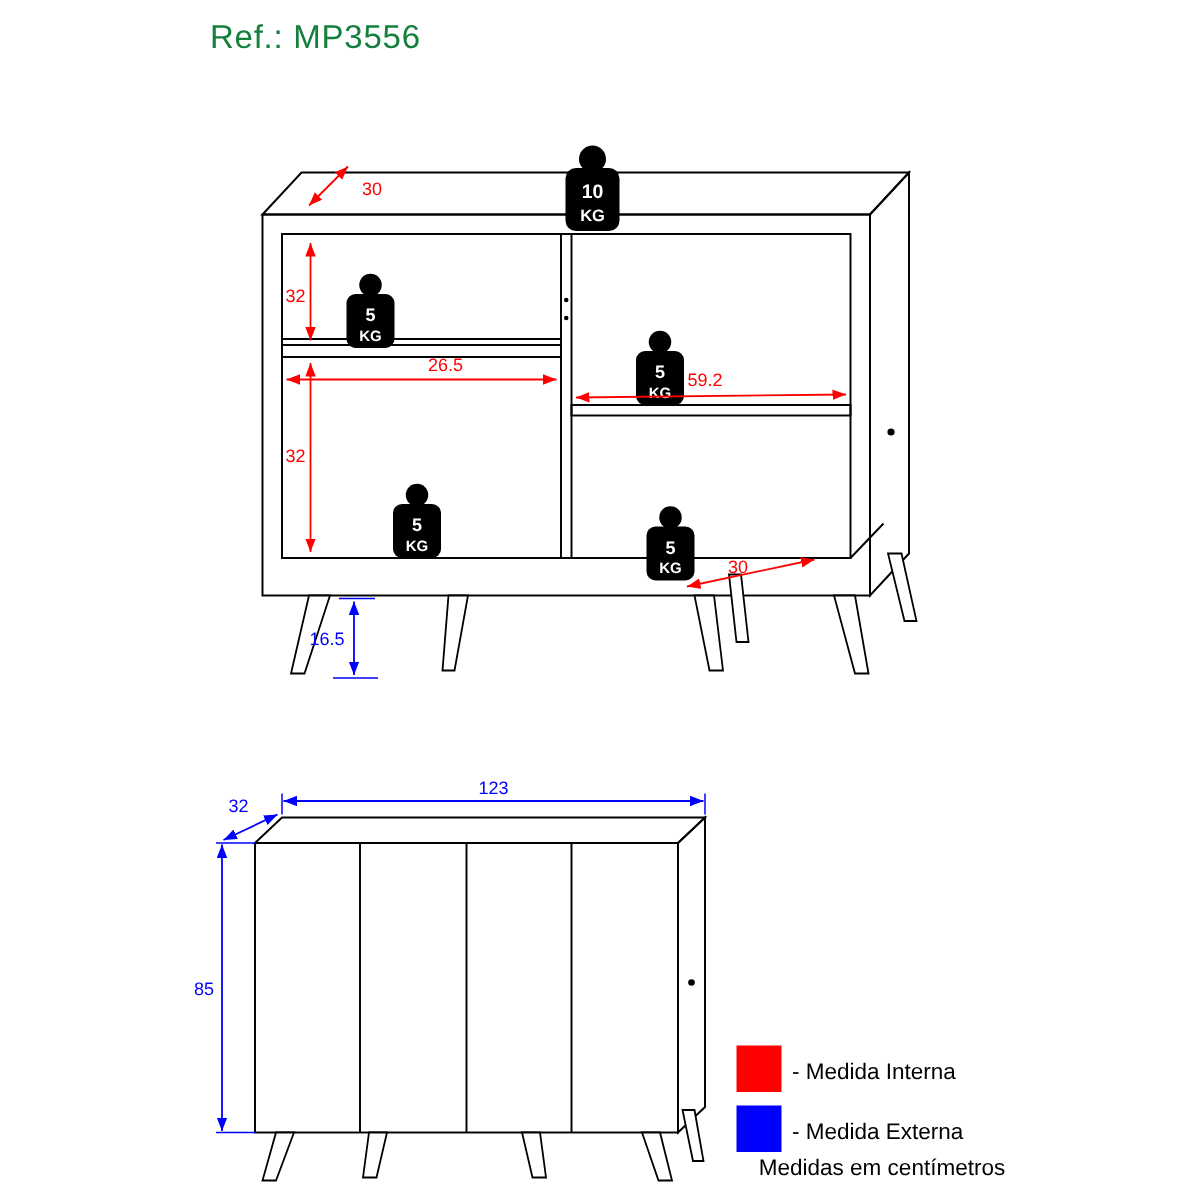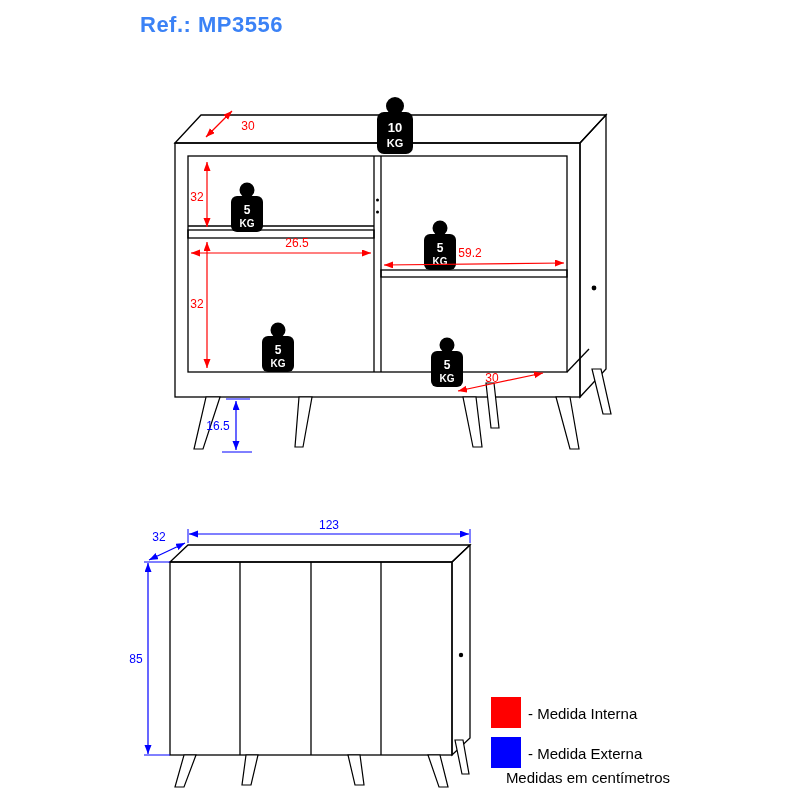--- a/index.html
+++ b/index.html
@@ -2,21 +2,21 @@
 <html><head>
 <meta charset="utf-8">
 <style>
   html,body{margin:0;padding:0;}
   body{
     width:800px;height:800px;background:#ffffff;position:relative;
     font-family:"Liberation Sans", sans-serif;
   }
   .title{
     position:absolute;left:140px;top:12px;
-    font-size:22px;font-weight:bold;color:#3b82f6;letter-spacing:.5px;
+    font-size:22px;font-weight:normal;color:#15803d;letter-spacing:.5px;
   }
   svg{position:absolute;left:0;top:0;}
   text{font-family:"Liberation Sans", sans-serif;}
   .k{stroke:#000;stroke-width:1.3;fill:none;}
   .kf{stroke:#000;stroke-width:1.2;fill:#ffffff;}
   .blk{fill:#000;stroke:none;}
   .r{stroke:#ff0000;stroke-width:1.2;fill:none;}
   .b{stroke:#0000ff;stroke-width:1.2;fill:none;}
   .bthin{stroke:#0000ff;stroke-width:1;fill:none;}
   .rt{fill:#ff0000;font-size:12px;text-anchor:middle;}

